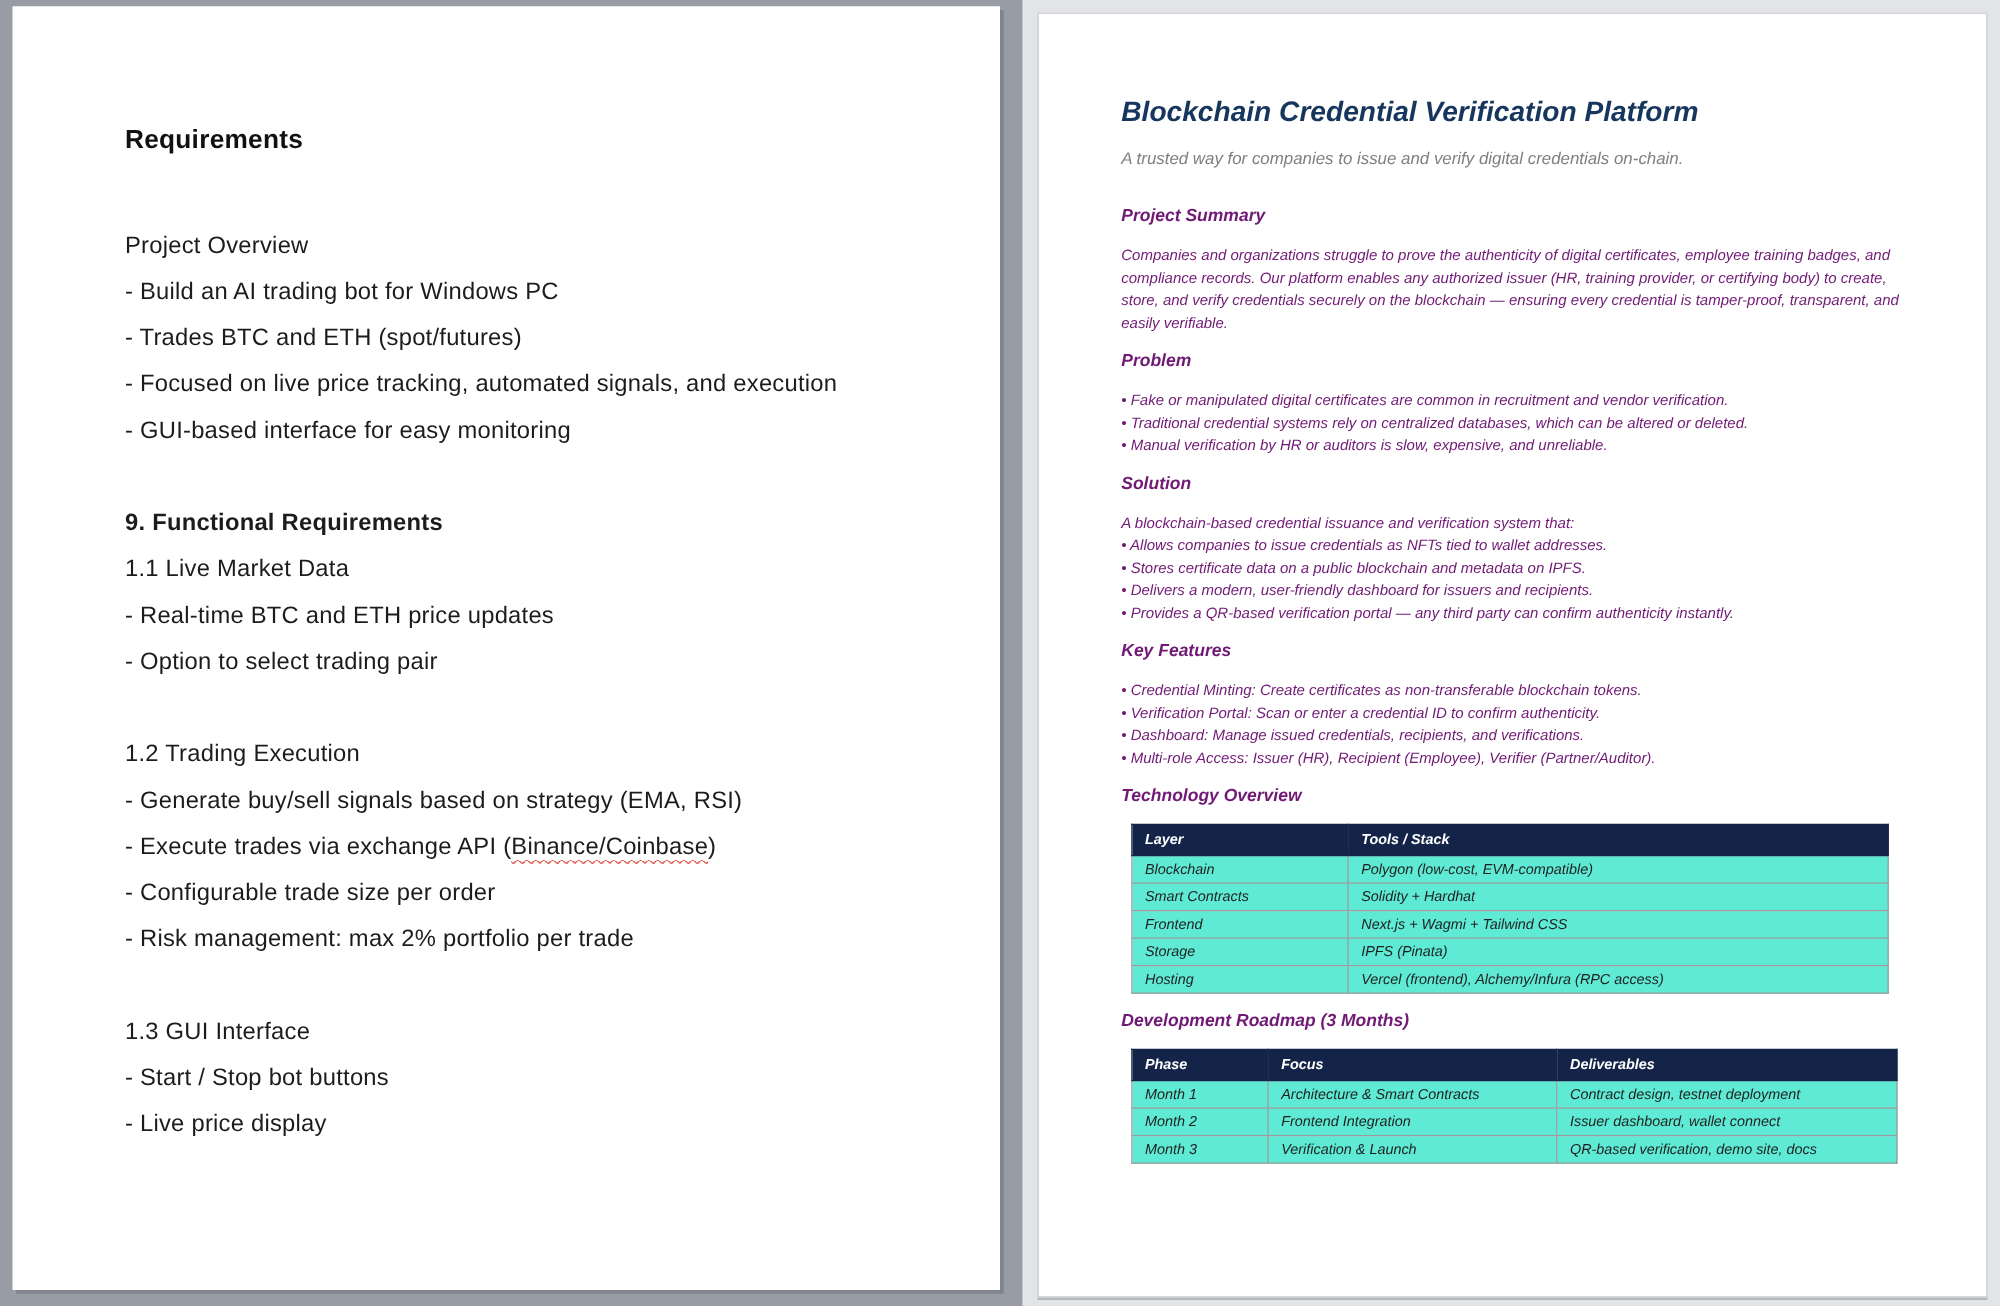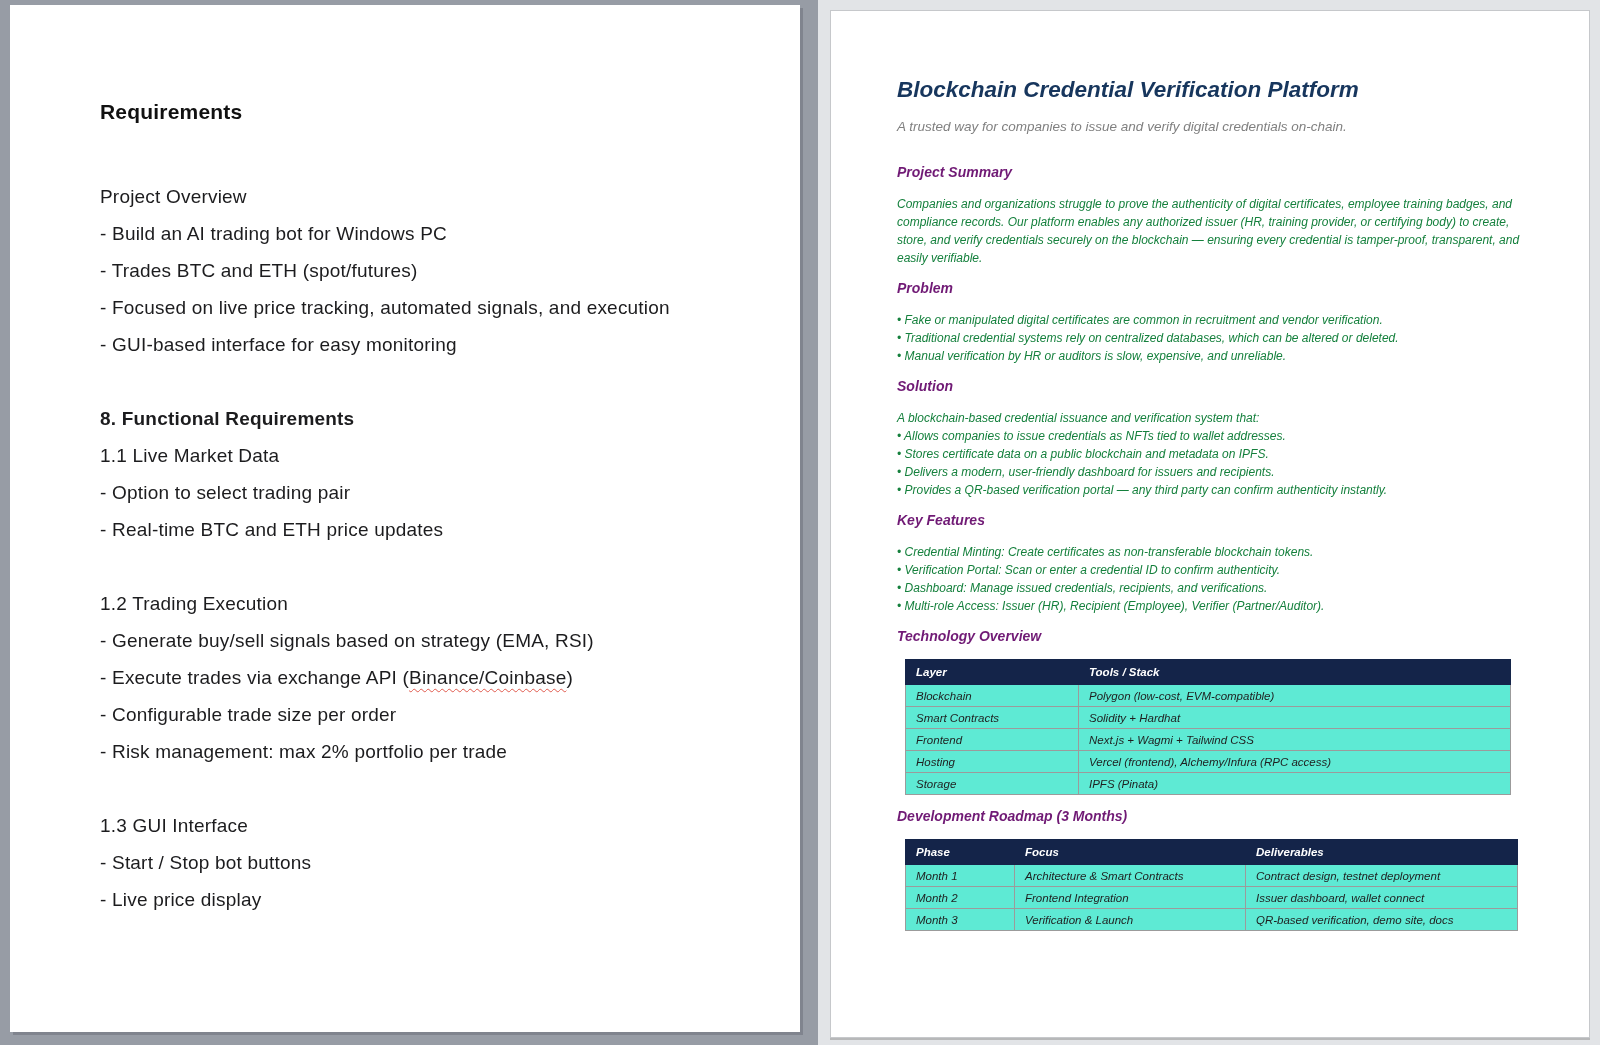--- a/index.html
+++ b/index.html
@@ -65,21 +65,21 @@
   .r-subtitle {
     margin:0 0 30px 0;
     font-size:13.5px; color:#808080;
   }
   .r-h2 {
     margin:13px 0 15px 0;
     font-size:14px; font-weight:bold;
     color:#701a75;
   }
   .r-body, .r-bullet, .r-intro {
-    margin:0; line-height:18px; font-size:12px; color:#15803d;
+    margin:0; line-height:18px; font-size:12px; color:#701a75;
   }
   .r-para { margin:0 0 0 0; max-width:628px; }
 
   .doc-table {
     border-collapse:collapse;
     margin-left:8px;
     font-size:11.5px;
     color:#1f1f1f;
   }
   .doc-table th {
@@ -110,24 +110,24 @@
   <div class="left-page">
     <div class="left-content">
       <p class="left-title">Requirements</p>
 
       <p class="doc-line">Project Overview</p>
       <p class="doc-line">- Build an AI trading bot for Windows PC</p>
       <p class="doc-line">- Trades BTC and ETH (spot/futures)</p>
       <p class="doc-line">- Focused on live price tracking, automated signals, and execution</p>
       <p class="doc-line">- GUI-based interface for easy monitoring</p>
 
-      <p class="doc-line gap bold">8. Functional Requirements</p>
+      <p class="doc-line gap bold">9. Functional Requirements</p>
       <p class="doc-line">1.1 Live Market Data</p>
+      <p class="doc-line">- Real-time BTC and ETH price updates</p>
       <p class="doc-line">- Option to select trading pair</p>
-      <p class="doc-line">- Real-time BTC and ETH price updates</p>
 
       <p class="doc-line gap">1.2 Trading Execution</p>
       <p class="doc-line">- Generate buy/sell signals based on strategy (EMA, RSI)</p>
       <p class="doc-line"><span>- Execute trades via exchange API (</span><span class="misspell">Binance/Coinbase</span><span>)</span></p>
       <p class="doc-line">- Configurable trade size per order</p>
       <p class="doc-line">- Risk management: max 2% portfolio per trade</p>
 
       <p class="doc-line gap">1.3 GUI Interface</p>
       <p class="doc-line">- Start / Stop bot buttons</p>
       <p class="doc-line">- Live price display</p>
@@ -182,26 +182,26 @@
           </tr>
           <tr>
             <td>Smart Contracts</td>
             <td>Solidity + Hardhat</td>
           </tr>
           <tr>
             <td>Frontend</td>
             <td>Next.js + Wagmi + Tailwind CSS</td>
           </tr>
           <tr>
+            <td>Storage</td>
+            <td>IPFS (Pinata)</td>
+          </tr>
+          <tr>
             <td>Hosting</td>
             <td>Vercel (frontend), Alchemy/Infura (RPC access)</td>
-          </tr>
-          <tr>
-            <td>Storage</td>
-            <td>IPFS (Pinata)</td>
           </tr>
         </tbody>
       </table>
 
       <p class="r-h2">Development Roadmap (3 Months)</p>
       <table class="doc-table roadmap-table">
         <tbody>
           <tr>
             <th class="col-a">Phase</th>
             <th class="col-b">Focus</th>

